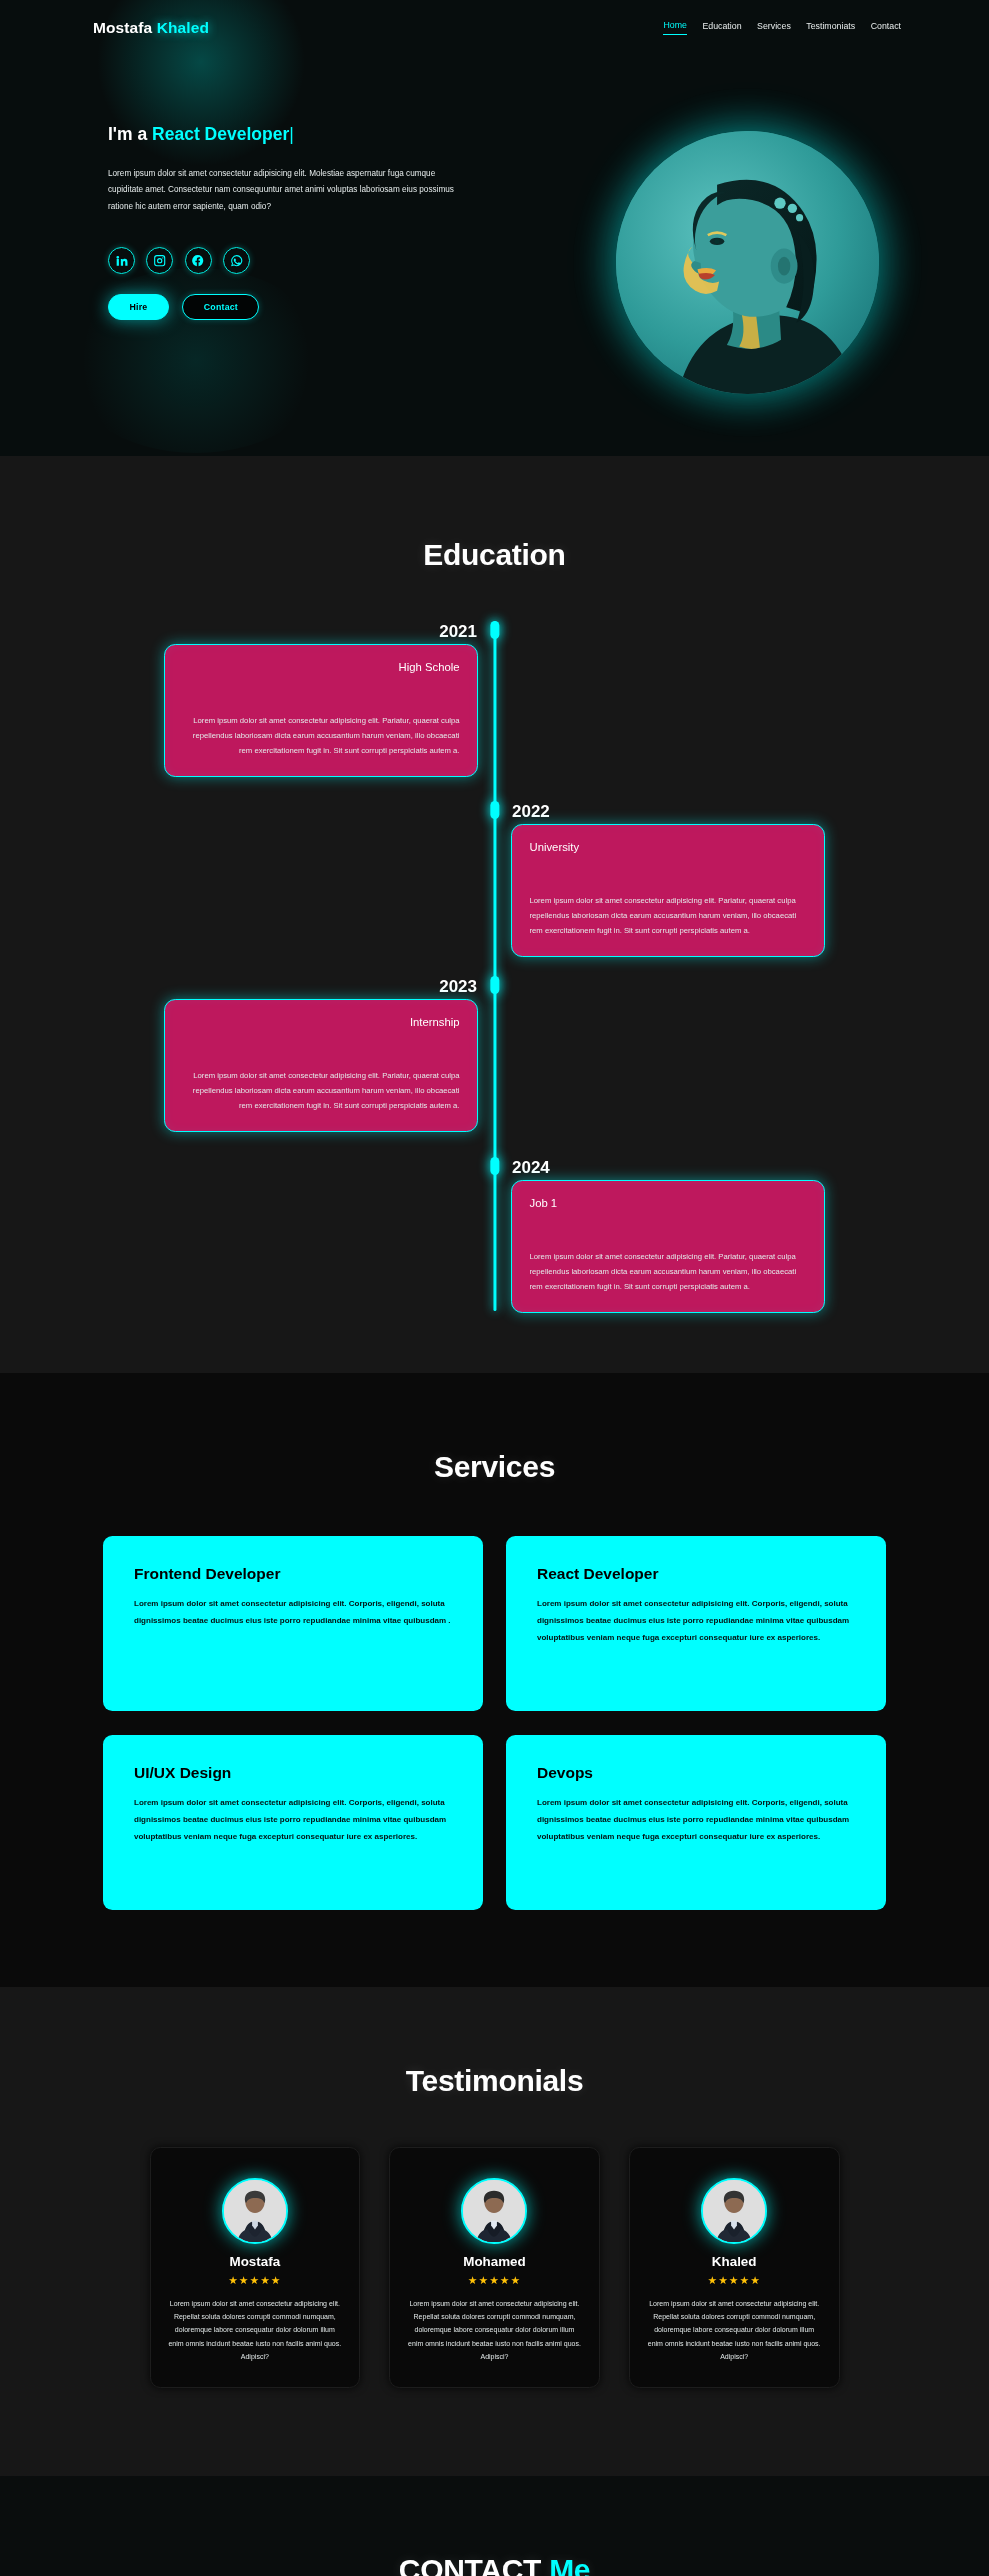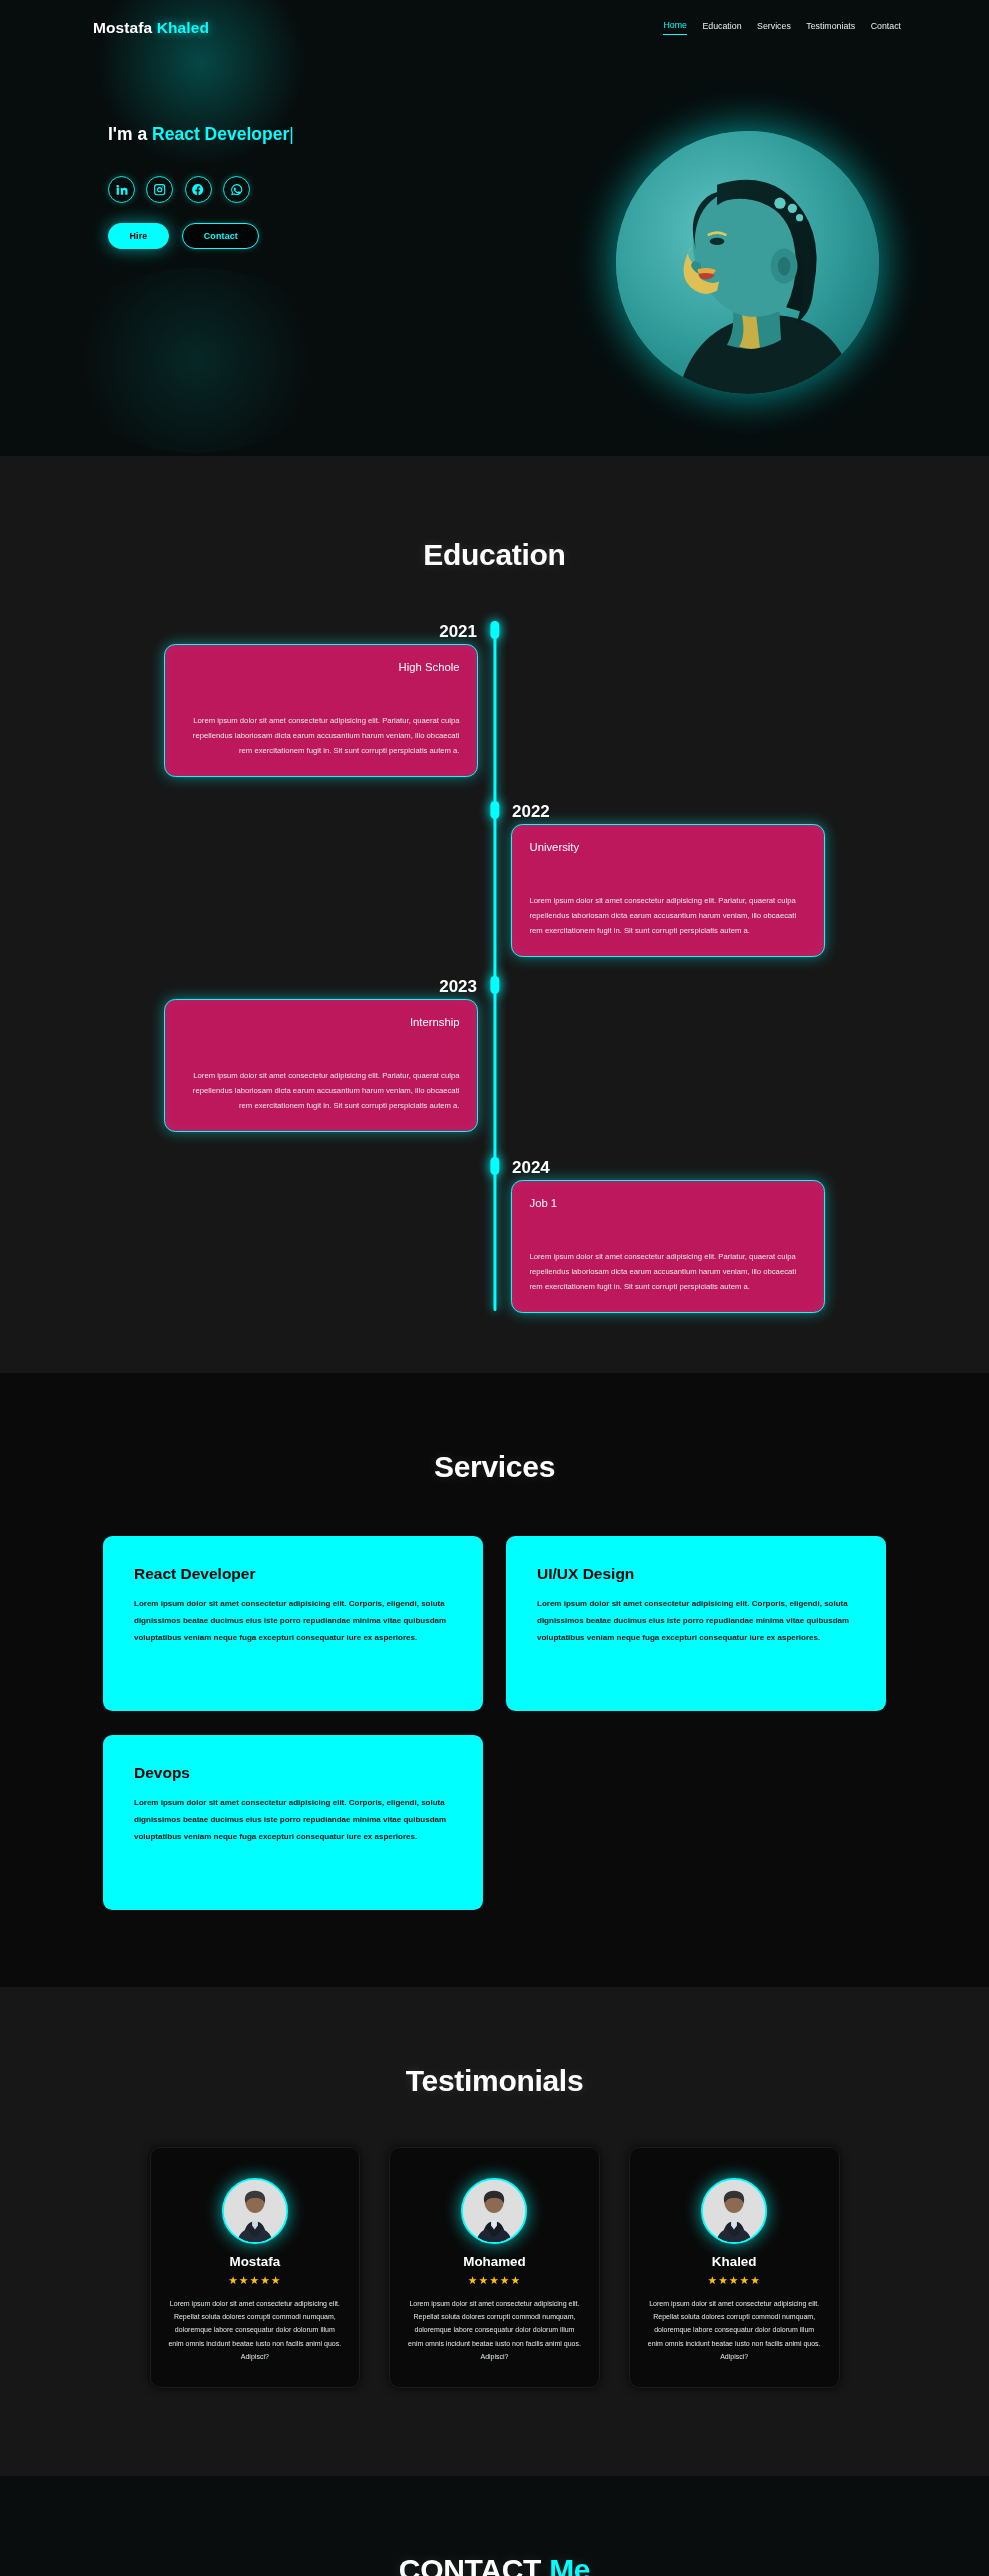--- a/index.html
+++ b/index.html
@@ -269,20 +269,21 @@
         <a class="nav-link">Services</a>
         <a class="nav-link">Testimoniats</a>
         <a class="nav-link">Contact</a>
       </div>
     </nav>
 
     <div class="hero-body">
       <div class="hero-left">
         <h2 class="hero-sub"><span>I'm a </span><span class="accent">React Developer</span><span class="hero-caret">|</span></h2>
 
+        <p class="hero-desc">Lorem ipsum dolor sit amet consectetur adipisicing elit. Molestiae aspernatur fuga cumque cupiditate amet. Consectetur nam consequuntur amet animi voluptas laboriosam eius possimus ratione hic autem error sapiente, quam odio?</p>
 
         <div class="socials">
           <div class="social-circle">
             <svg viewBox="0 0 24 24">
                 <path d="M4.98 3.5a2.5 2.5 0 1 1 0 5 2.5 2.5 0 0 1 0-5zM3 9h4v12H3V9zm7 0h3.8v1.7h.05c.53-1 1.83-2.06 3.77-2.06 4.03 0 4.78 2.65 4.78 6.1V21h-4v-5.5c0-1.31-.02-3-1.83-3-1.84 0-2.12 1.43-2.12 2.9V21h-4V9z"></path>
               </svg>
           </div>
           <div class="social-circle">
             <svg viewBox="0 0 24 24">
                 <path d="M7 2h10a5 5 0 0 1 5 5v10a5 5 0 0 1-5 5H7a5 5 0 0 1-5-5V7a5 5 0 0 1 5-5zm0 2a3 3 0 0 0-3 3v10a3 3 0 0 0 3 3h10a3 3 0 0 0 3-3V7a3 3 0 0 0-3-3H7zm5 3.2A4.8 4.8 0 1 1 7.2 12 4.8 4.8 0 0 1 12 7.2zm0 2A2.8 2.8 0 1 0 14.8 12 2.8 2.8 0 0 0 12 9.2zM17.6 6a1.1 1.1 0 1 1-1.1 1.1A1.1 1.1 0 0 1 17.6 6z"></path>
@@ -398,20 +399,24 @@
           <div class="tl-card-text">Lorem ipsum dolor sit amet consectetur adipisicing elit. Pariatur, quaerat culpa repellendus laboriosam dicta earum accusantium harum veniam, illo obcaecati rem exercitationem fugit in. Sit sunt corrupti perspiciatis autem a.</div>
         </div>
       </div>
     </div>
   </section>
 
   <section class="services">
     <h2 class="section-title">Services</h2>
     <div class="services-grid">
       <div class="service-card">
+        <div class="service-title">Frontend Developer</div>
+        <div class="service-text">Lorem ipsum dolor sit amet consectetur adipisicing elit. Corporis, eligendi, soluta dignissimos beatae ducimus eius iste porro repudiandae minima vitae quibusdam .</div>
+      </div>
+      <div class="service-card">
         <div class="service-title">React Developer</div>
         <div class="service-text">Lorem ipsum dolor sit amet consectetur adipisicing elit. Corporis, eligendi, soluta dignissimos beatae ducimus eius iste porro repudiandae minima vitae quibusdam voluptatibus veniam neque fuga excepturi consequatur iure ex asperiores.</div>
       </div>
       <div class="service-card">
         <div class="service-title">UI/UX Design</div>
         <div class="service-text">Lorem ipsum dolor sit amet consectetur adipisicing elit. Corporis, eligendi, soluta dignissimos beatae ducimus eius iste porro repudiandae minima vitae quibusdam voluptatibus veniam neque fuga excepturi consequatur iure ex asperiores.</div>
       </div>
       <div class="service-card">
         <div class="service-title">Devops</div>
         <div class="service-text">Lorem ipsum dolor sit amet consectetur adipisicing elit. Corporis, eligendi, soluta dignissimos beatae ducimus eius iste porro repudiandae minima vitae quibusdam voluptatibus veniam neque fuga excepturi consequatur iure ex asperiores.</div>

